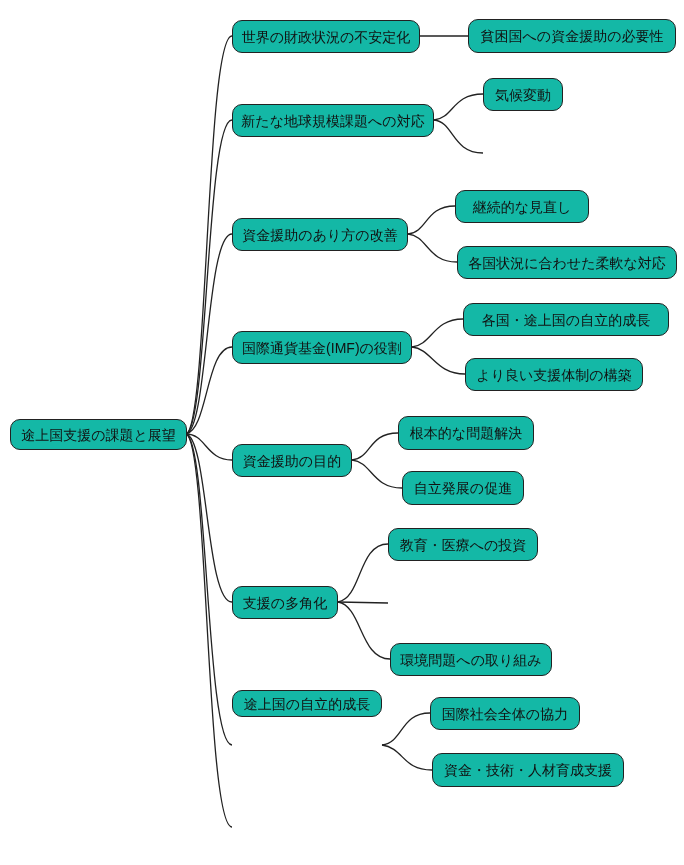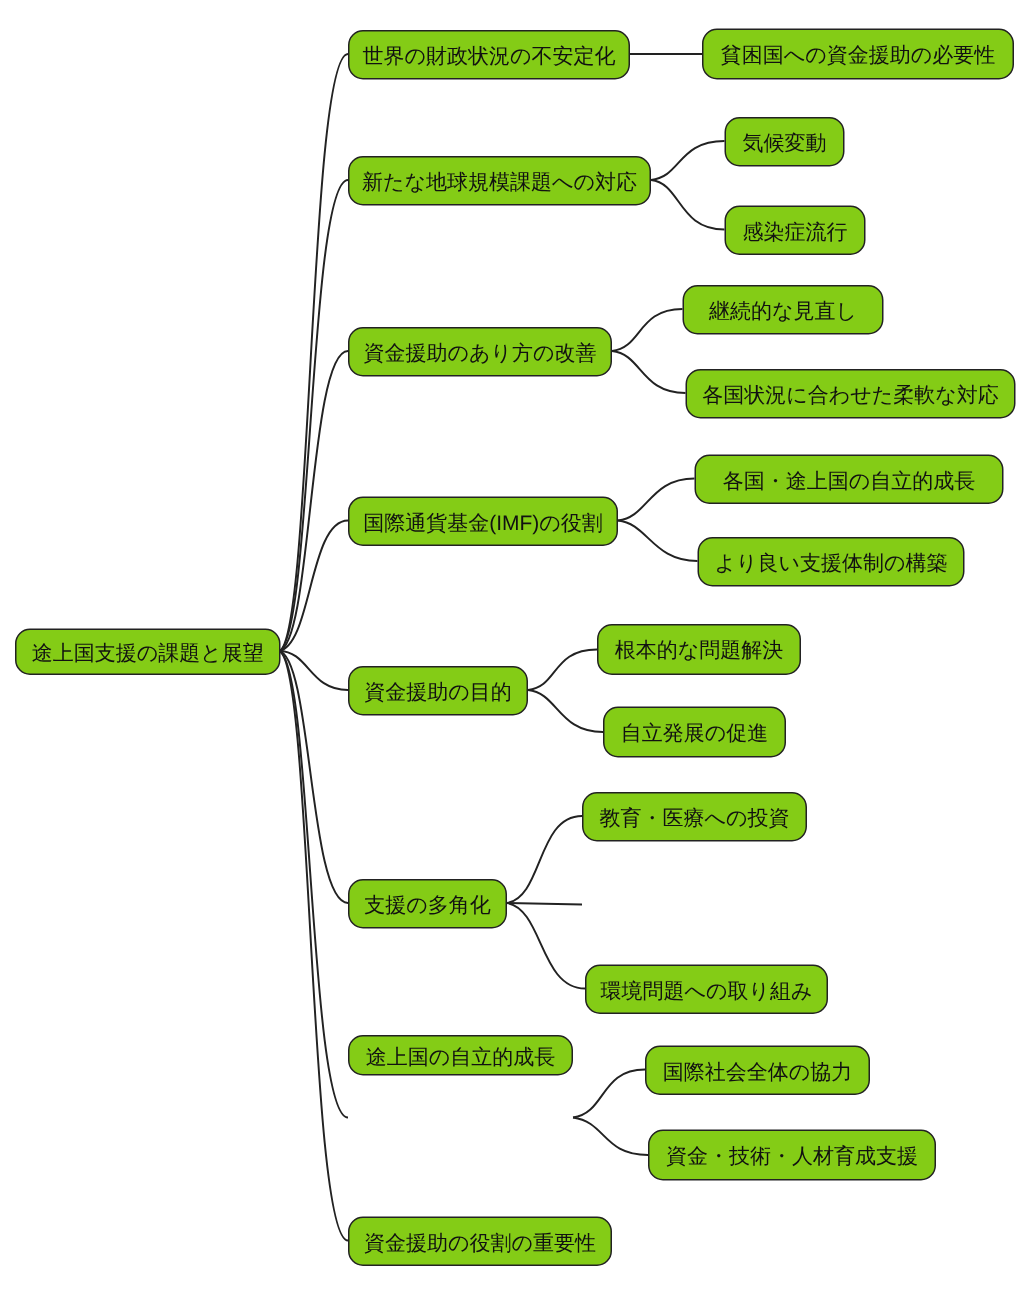--- a/index.html
+++ b/index.html
@@ -7,21 +7,21 @@
     position:relative;
     width:684px;height:865px;
     background:#ffffff;
     font-family:"Liberation Sans","DejaVu Sans",sans-serif;
     overflow:hidden;
   }
   #edges{position:absolute;left:0;top:0;width:684px;height:865px;}
   #edges path{fill:none;stroke:#222222;stroke-width:1.3px;}
   .node{
     position:absolute;box-sizing:border-box;
-    background:#84cc16;border:1.4px solid #222222;border-radius:10px;
+    background:#14b8a6;border:1.4px solid #222222;border-radius:10px;
     display:flex;align-items:center;justify-content:center;
     font-size:14px;line-height:1;color:#111111;white-space:nowrap;
   }
 </style>
 </head>
 <body>
 
 <div id="canvas">
 
   <svg id="edges" viewBox="0 0 684 865">
@@ -59,26 +59,24 @@
 
   <div class="node" style="left:10px;top:419px;width:177px;height:31px">途上国支援の課題と展望</div>
 
   <div class="node" style="left:232px;top:20px;width:188px;height:33px">世界の財政状況の不安定化</div>
   <div class="node" style="left:232px;top:104px;width:202px;height:33px">新たな地球規模課題への対応</div>
   <div class="node" style="left:232px;top:218px;width:176px;height:33px">資金援助のあり方の改善</div>
   <div class="node" style="left:232px;top:331px;width:180px;height:33px">国際通貨基金(IMF)の役割</div>
   <div class="node" style="left:232px;top:444px;width:120px;height:33px">資金援助の目的</div>
   <div class="node" style="left:232px;top:586px;width:106px;height:33px">支援の多角化</div>
   <div class="node" style="left:232px;top:690px;width:150px;height:27px">途上国の自立的成長</div>
-  <div class="node" style="left:232px;top:811px;width:176px;height:33px">資金援助の役割の重要性</div>
 
   <div class="node" style="left:468px;top:19px;width:208px;height:34px">貧困国への資金援助の必要性</div>
 
   <div class="node" style="left:483px;top:78px;width:80px;height:33px">気候変動</div>
-  <div class="node" style="left:483px;top:137px;width:94px;height:33px">感染症流行</div>
 
   <div class="node" style="left:455px;top:190px;width:134px;height:33px">継続的な見直し</div>
   <div class="node" style="left:457px;top:246px;width:220px;height:33px">各国状況に合わせた柔軟な対応</div>
 
   <div class="node" style="left:463px;top:303px;width:206px;height:33px">各国・途上国の自立的成長</div>
   <div class="node" style="left:465px;top:358px;width:178px;height:33px">より良い支援体制の構築</div>
 
   <div class="node" style="left:398px;top:416px;width:136px;height:34px">根本的な問題解決</div>
   <div class="node" style="left:402px;top:471px;width:122px;height:34px">自立発展の促進</div>
 

